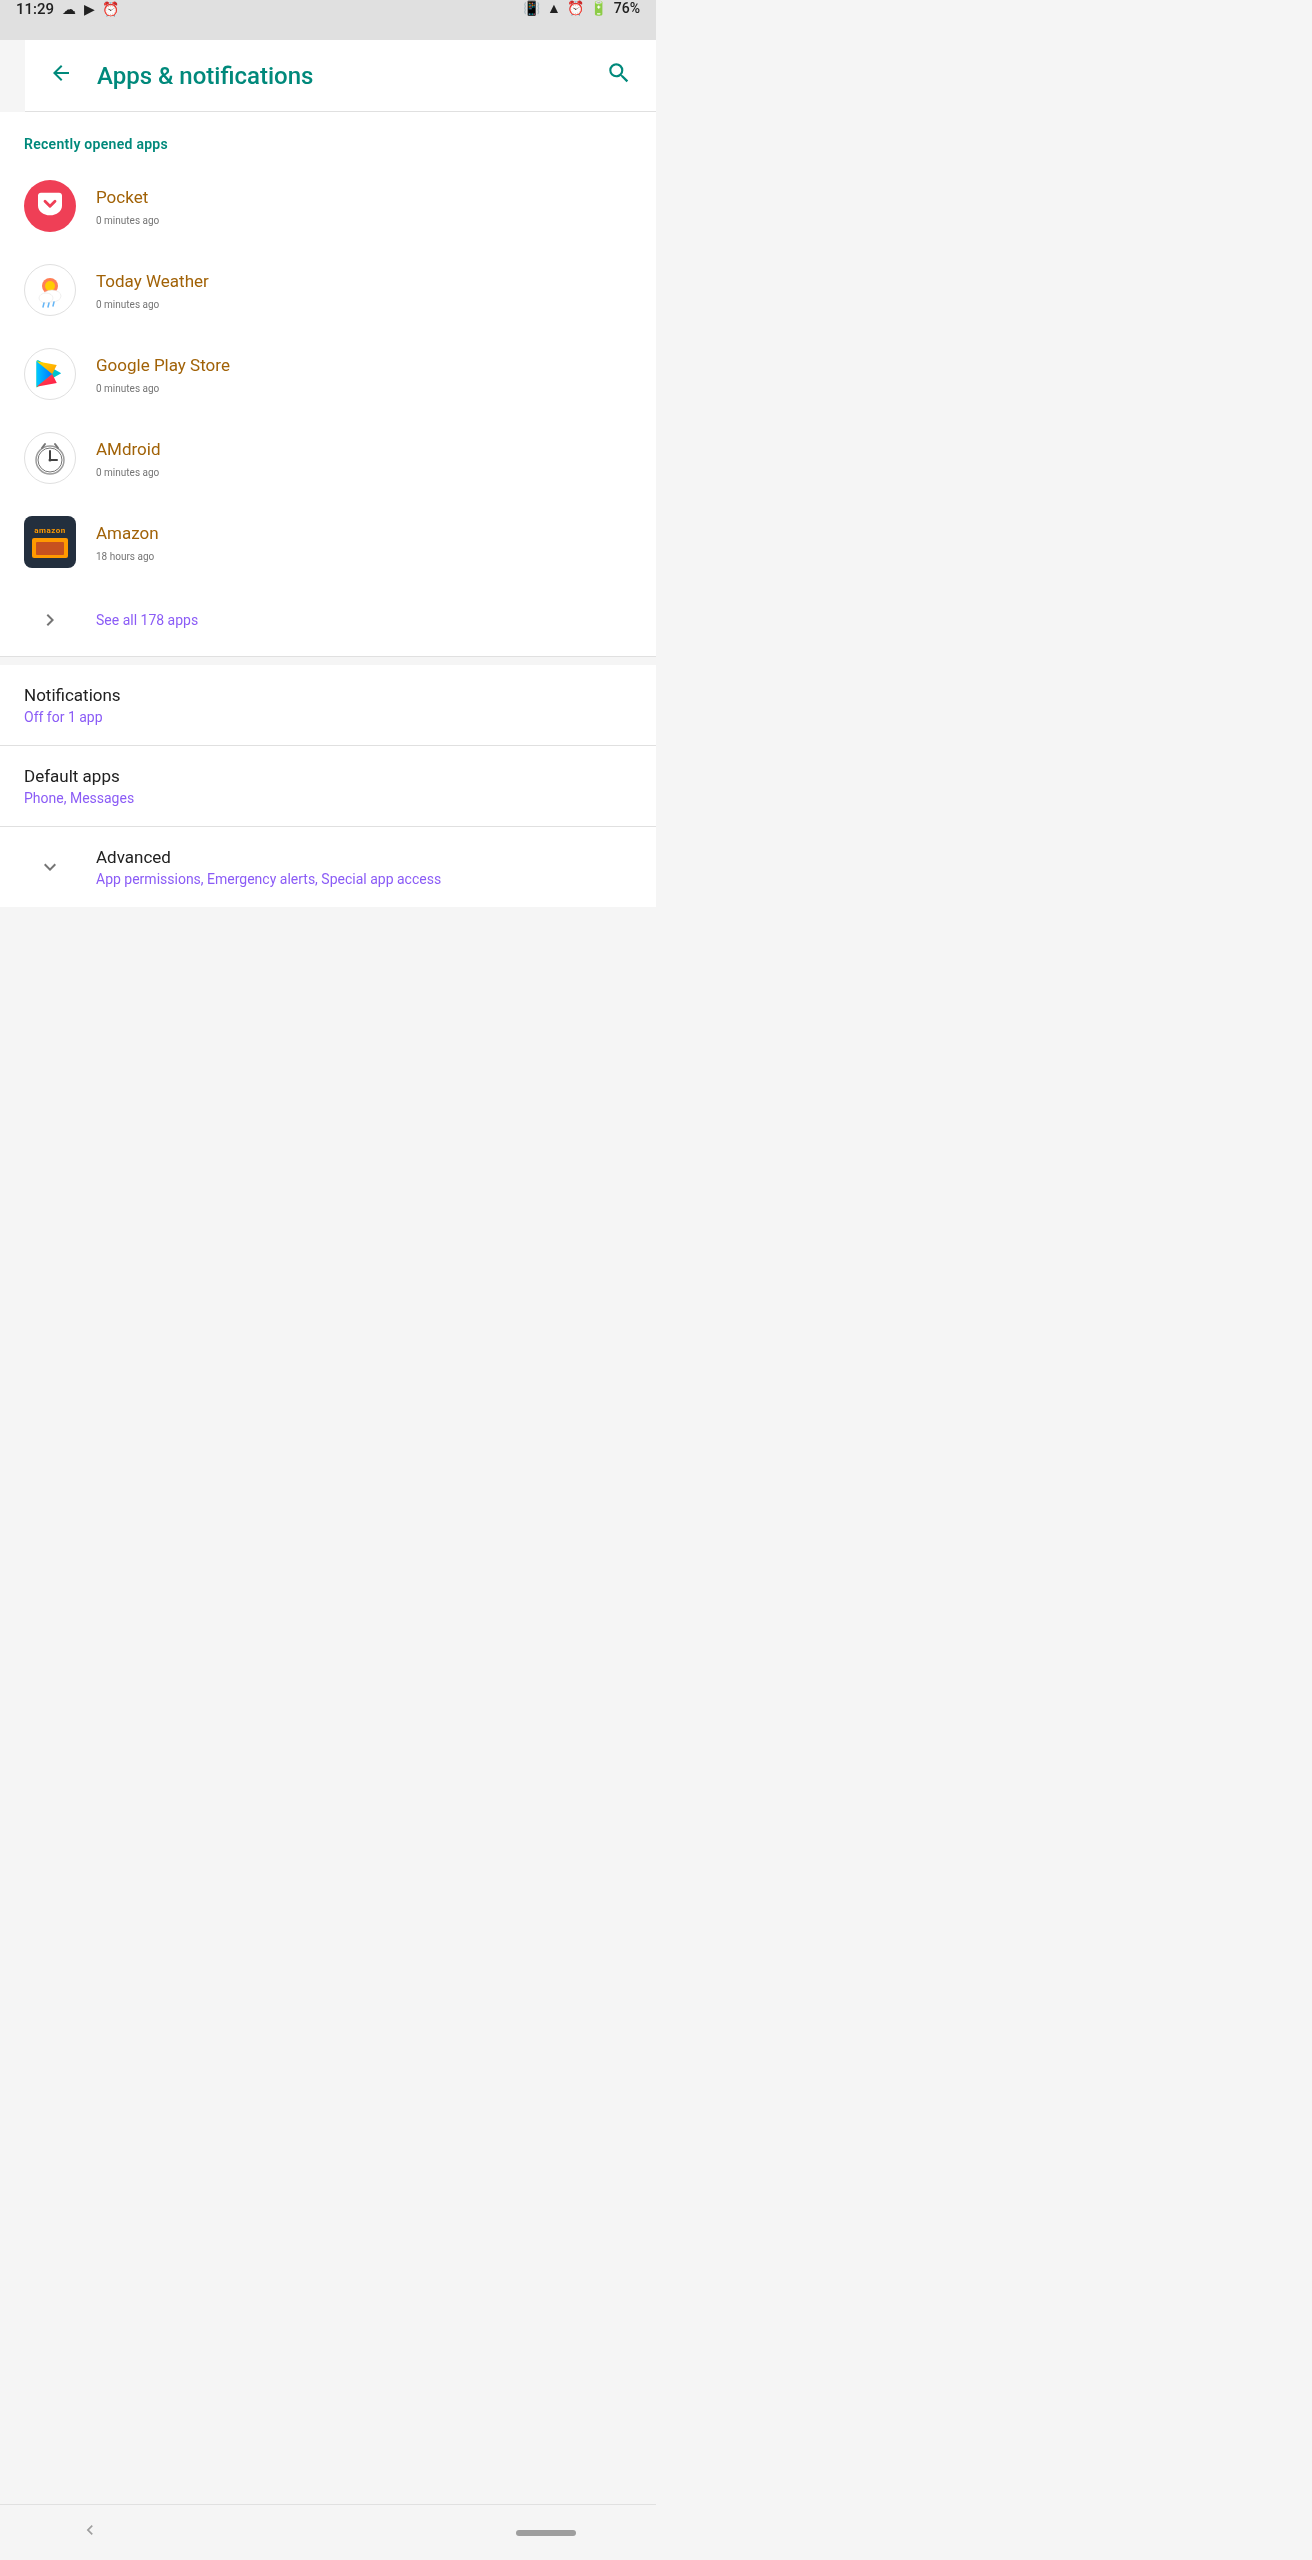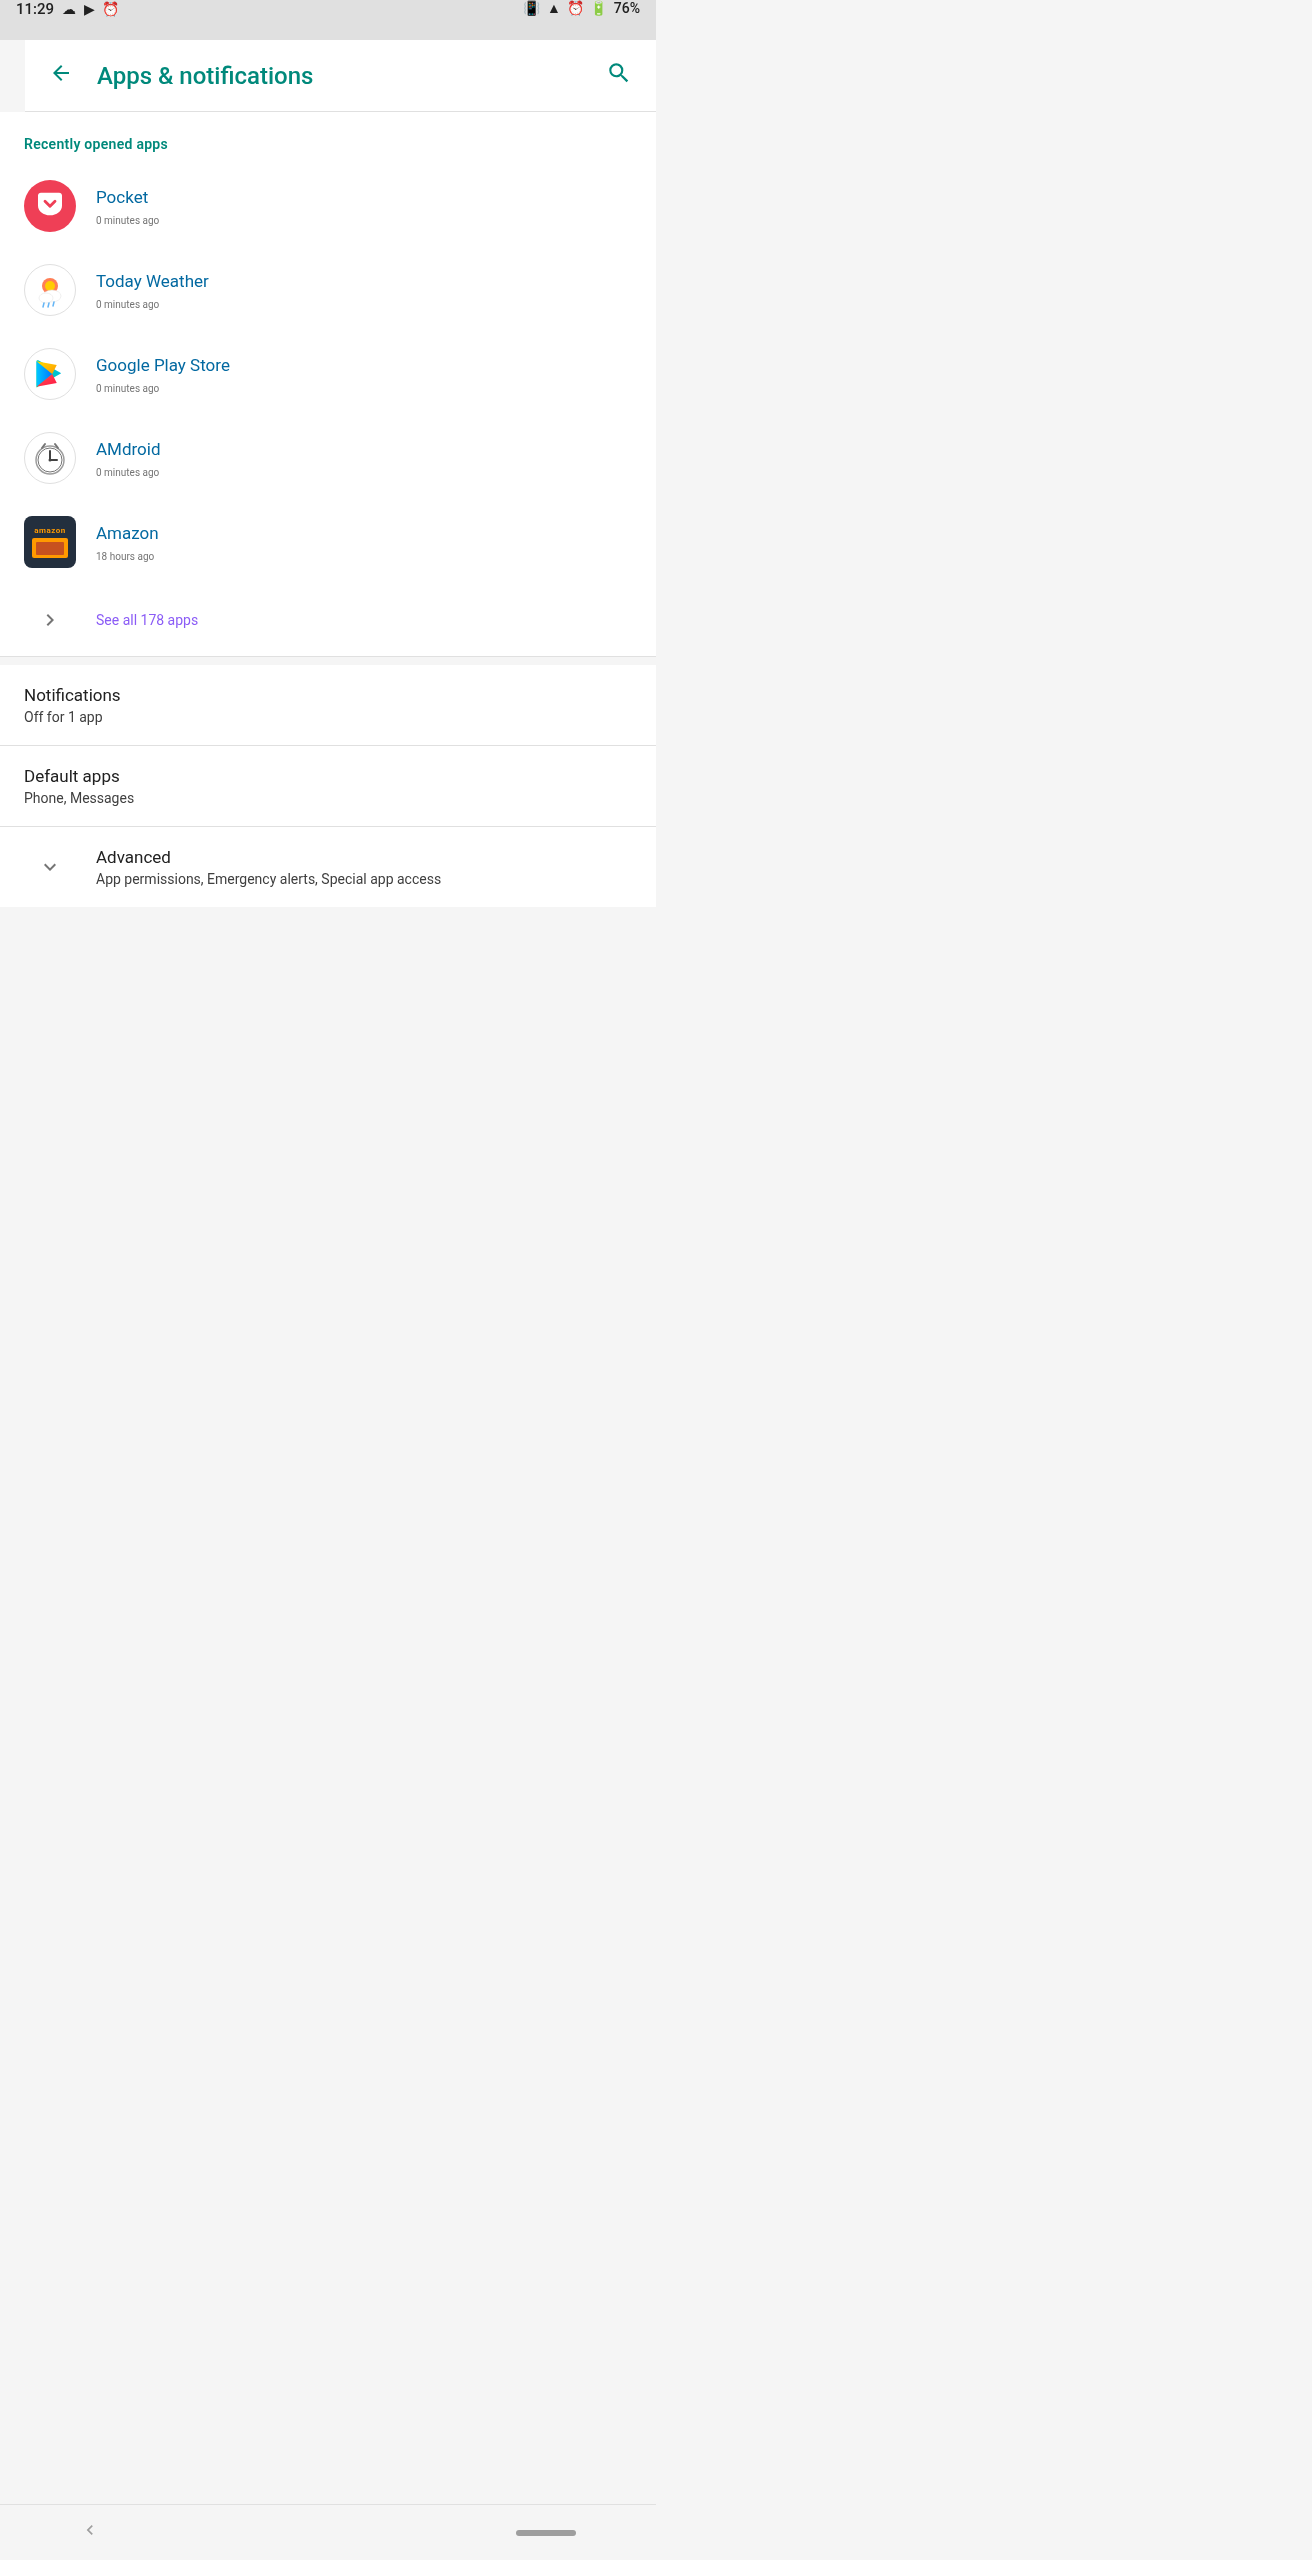--- a/index.html
+++ b/index.html
@@ -111,21 +111,21 @@
       border: 1px solid #e0e0e0;
     }
 
     .app-info {
       display: flex;
       flex-direction: column;
     }
     .app-name {
       font-size: 17px;
       font-weight: 400;
-      color: #0369a1;
+      color: #a16207;
     }
     .app-time {
       font-size: 10px;
       color: #757575;
       margin-top: 8px;
     }
 
     
     .see-all-item {
       display: flex;
@@ -175,21 +175,21 @@
       align-items: center;
       justify-content: center;
     }
     .settings-title {
       font-size: 17px;
       font-weight: 400;
       color: #212121;
     }
     .settings-subtitle {
       font-size: 14px;
-      color: #404040;
+      color: #8b5cf6;
       margin-top: 4px;
     }
 
     
     .bottom-nav {
       position: fixed;
       bottom: 0;
       width: 656px;
       height: 56px;
       background: #f5f5f5;

